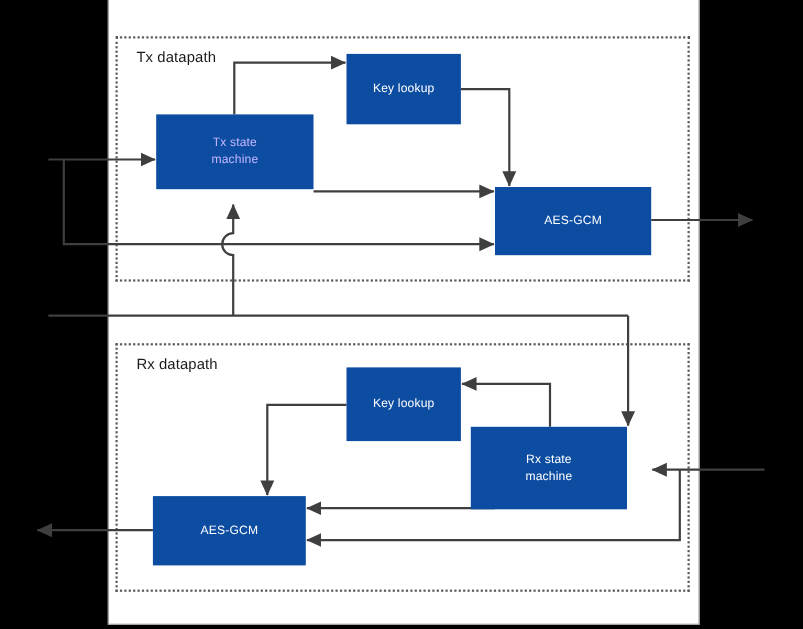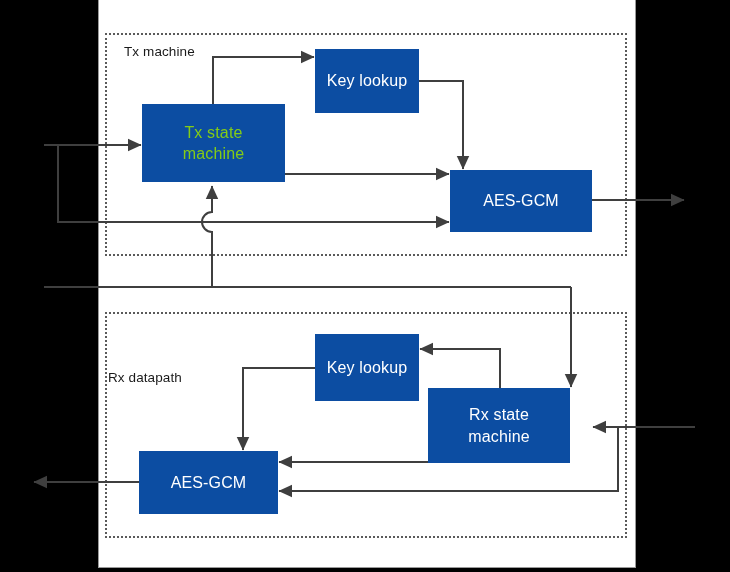--- a/index.html
+++ b/index.html
@@ -6,37 +6,37 @@
   html,body{margin:0;padding:0;background:#000;}
   body{width:730px;height:572px;overflow:hidden;
        font-family:"Liberation Sans","DejaVu Sans",sans-serif;}
   #canvas{position:relative;width:730px;height:572px;background:#000;}
   #panel{position:absolute;left:98px;top:-2px;width:538px;height:570px;
          background:#ffffff;border:1px solid #9a9a9a;box-sizing:border-box;}
   .dotbox{position:absolute;border:2px dotted #5a5a5a;box-sizing:border-box;background:transparent;}
   .dotlabel{position:absolute;font-size:13.5px;color:#1a1a1a;white-space:nowrap;letter-spacing:.1px;}
   .blk{position:absolute;background:#0c4da2;color:#ffffff;display:flex;
        align-items:center;justify-content:center;text-align:center;
-       font-size:16px;line-height:1.32;letter-spacing:.15px;box-sizing:border-box;}
+       font-size:11px;line-height:1.32;letter-spacing:.15px;box-sizing:border-box;}
   #svglayer{position:absolute;left:0;top:0;width:730px;height:572px;overflow:visible;}
   .wire{fill:none;stroke:#3f3f3f;stroke-width:2;}
   .head{fill:#3f3f3f;}
 </style>
 </head>
 <body>
 
 <div id="canvas" style="background: rgb(0, 0, 0);">
 
   <div id="panel" style="background: rgb(255, 255, 255);"></div>
 
   <div class="dotbox" id="grp-tx" style="left: 105px; top: 33px; width: 522px; height: 223px;"></div>
-  <div class="dotlabel" id="lbl-tx" style="left: 124px; top: 44px;">Tx machine</div>
+  <div class="dotlabel" id="lbl-tx" style="left: 124px; top: 44px;">Tx datapath</div>
 
   <div class="dotbox" id="grp-rx" style="left: 105px; top: 312px; width: 522px; height: 226px;"></div>
-  <div class="dotlabel" id="lbl-rx" style="left: 108px; top: 323px; margin-top: 47px;">Rx datapath</div>
+  <div class="dotlabel" id="lbl-rx" style="left: 124px; top: 323px;">Rx datapath</div>
 
   <svg id="svglayer" viewBox="0 0 730 572" xmlns="http://www.w3.org/2000/svg">
     <defs>
       <marker id="ar-r" viewBox="0 0 10 10" refX="9.2" refY="5" markerWidth="7.2" markerHeight="7.2" orient="auto-start-reverse">
         <path d="M 0 0.6 L 9.6 5 L 0 9.4 z" class="head"></path>
       </marker>
     </defs>
 
     <path class="wire" d="M 44,145 L 141,145" marker-end="url(#ar-r)"></path>
 
@@ -62,21 +62,21 @@
 
     <path class="wire" d="M 500,388 L 500,349 L 420,349" marker-end="url(#ar-r)"></path>
 
     <path class="wire" d="M 315,368 L 243,368 L 243,450" marker-end="url(#ar-r)"></path>
 
     <path class="wire" d="M 450,462 L 279,462" marker-end="url(#ar-r)"></path>
 
     <path class="wire" d="M 139,482 L 34,482" marker-end="url(#ar-r)"></path>
   </svg>
 
-  <div class="blk" id="b-tx-sm" style="left: 142px; top: 104px; width: 143px; height: 78px; background: rgb(12, 77, 162); color: #84cc16;">
+  <div class="blk" id="b-tx-sm" style="left: 142px; top: 104px; width: 143px; height: 68px; background: rgb(12, 77, 162); color: #c4b5fd;">
     <span>
       <span>Tx state</span><br>
       <span>machine</span>
     </span>
   </div>
 
   <div class="blk" id="b-tx-kl" style="left: 315px; top: 49px; width: 104px; height: 64px; background: rgb(12, 77, 162); color: rgb(255, 255, 255);">
     <span>Key lookup</span>
   </div>
 

